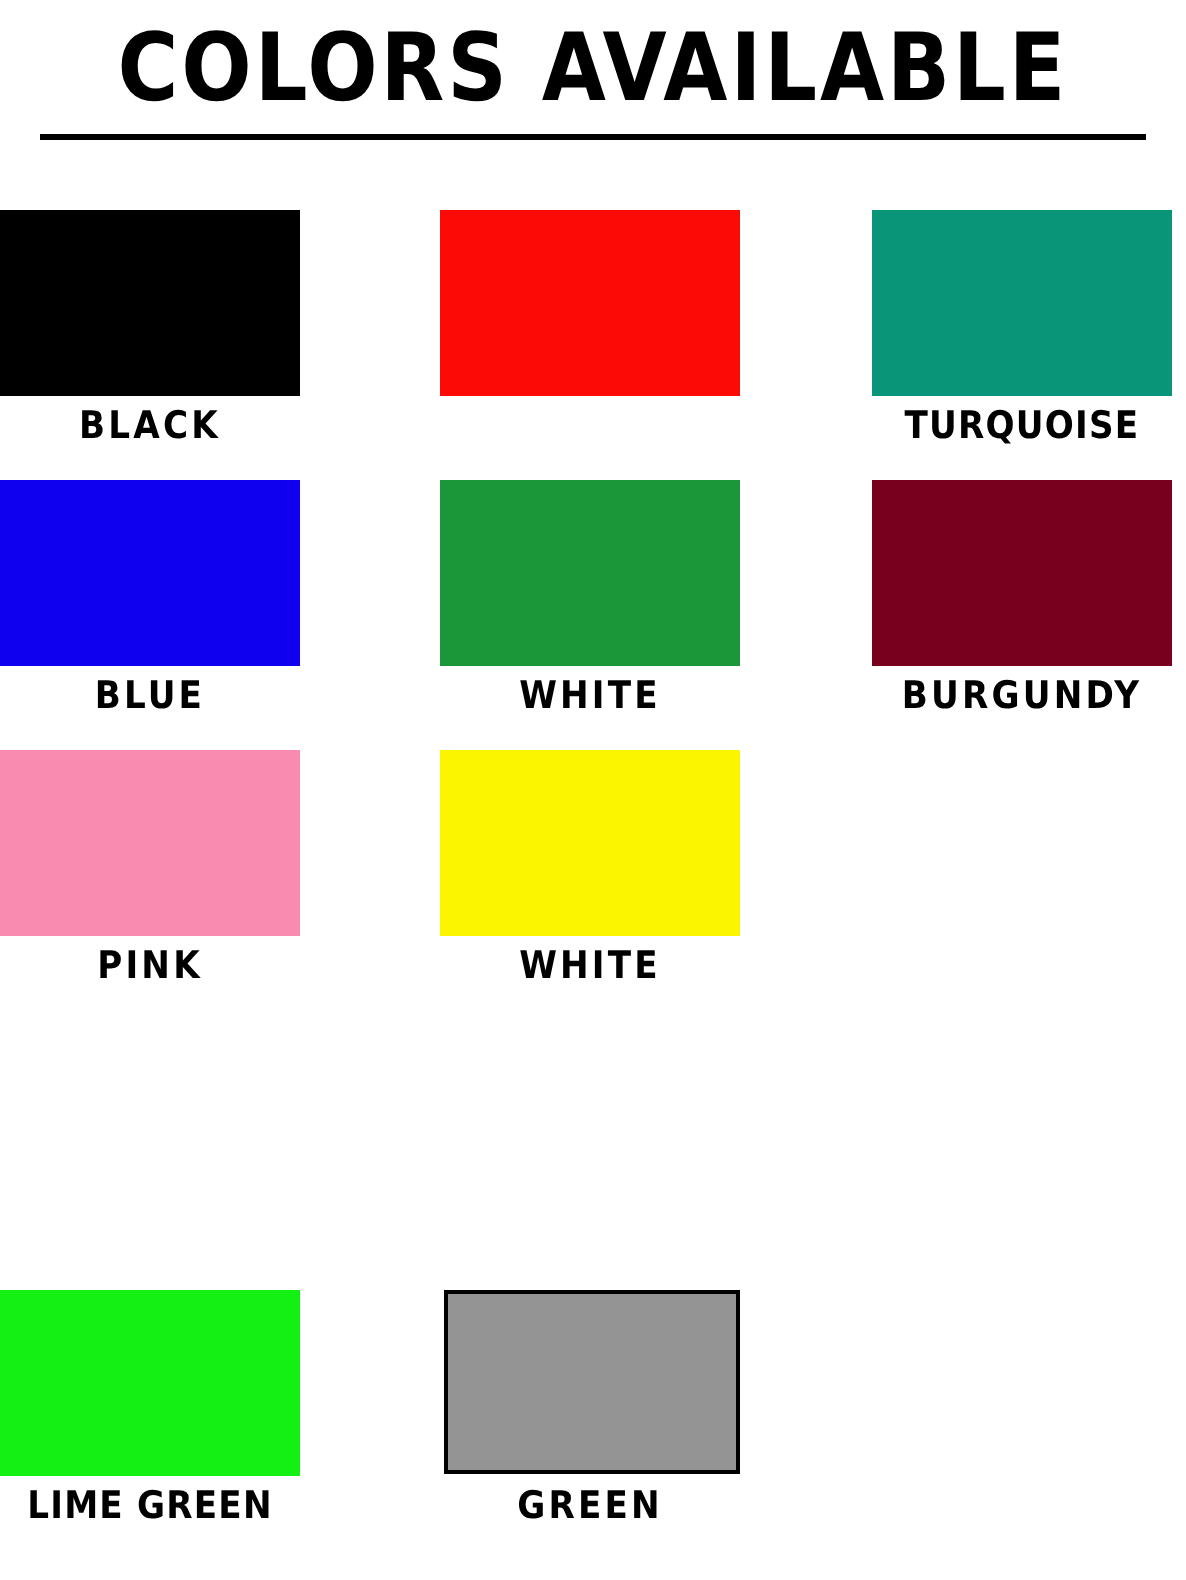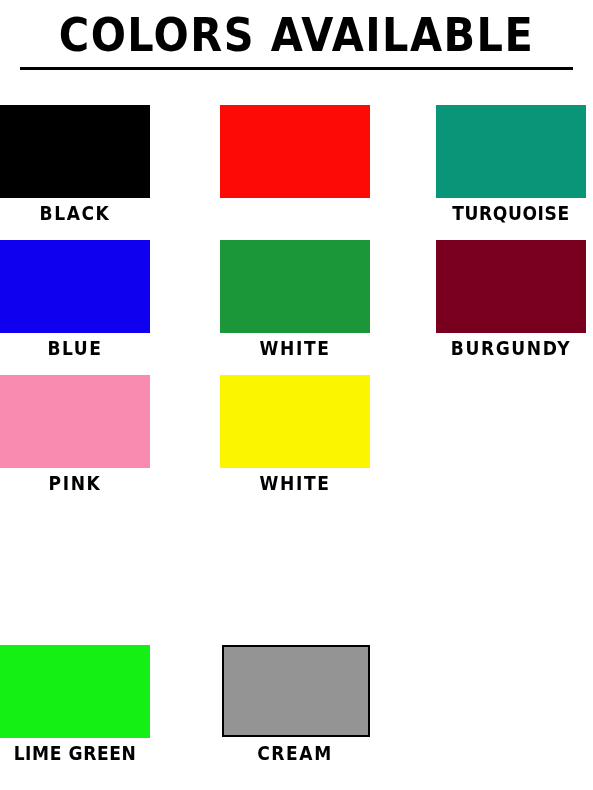--- a/index.html
+++ b/index.html
@@ -165,16 +165,16 @@
     </div>
     <div class="row">
     </div>
     <div class="row">
       <div class="cell col-0">
         <div class="swatch" style="background: rgb(20, 240, 20);"></div>
         <div class="swatch-label wide">LIME GREEN</div>
       </div>
       <div class="cell col-1">
         <div class="swatch bordered-strong" style="background: rgb(148, 148, 148);"></div>
-        <div class="swatch-label">CREAM</div>
+        <div class="swatch-label">GREEN</div>
       </div>
     </div>
   </div>
 
 </body></html>

